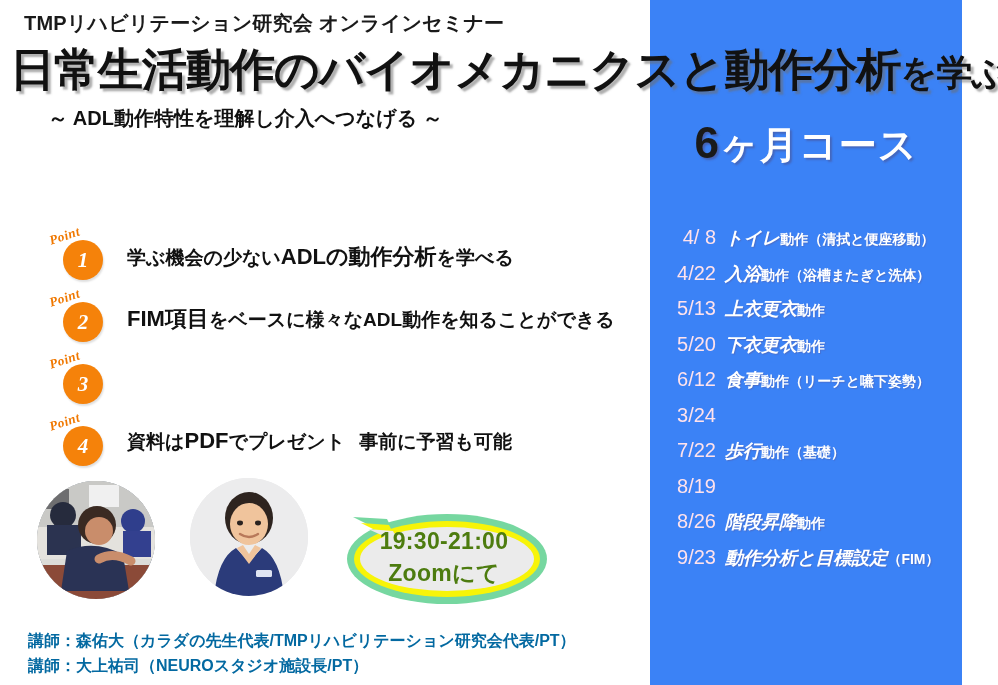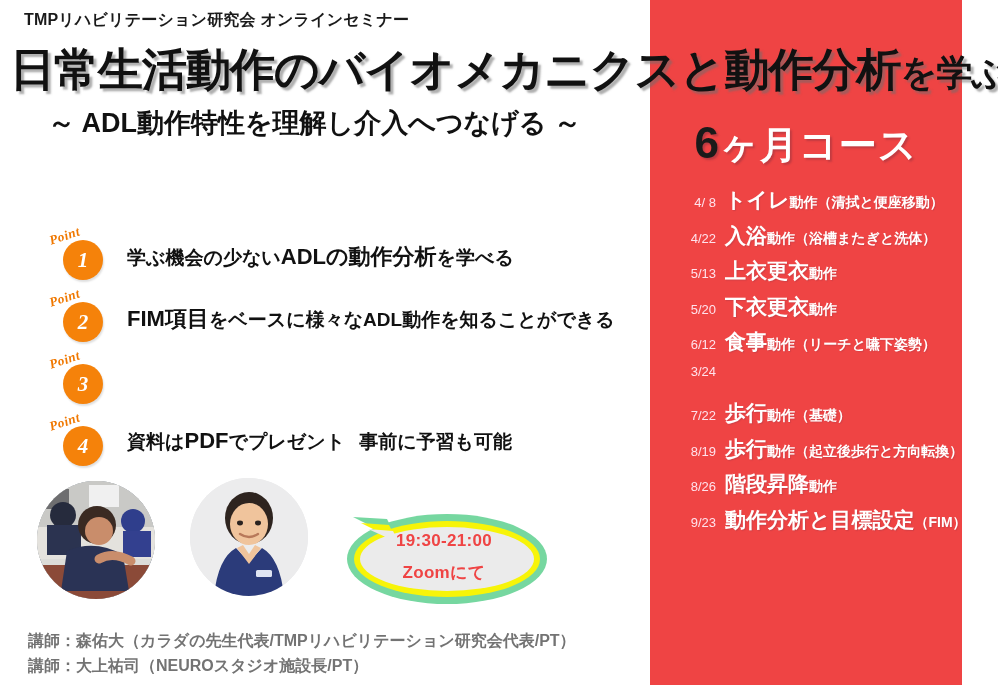--- a/index.html
+++ b/index.html
@@ -16,21 +16,21 @@
     color: #1a1a1a;
   }
 
   
   #schedule-panel {
     position: absolute;
     left: 650px;
     top: 0;
     width: 312px;
     height: 685px;
-    background: #ef4444;
+    background: #3b82f6;
     z-index: 1;
   }
   #schedule-heading {
     position: absolute;
     left: 0;
     top: 118px;
     width: 312px;
     text-align: center;
     white-space: nowrap;
     font-size: 38px;
@@ -58,45 +58,47 @@
     display: flex;
     align-items: baseline;
     height: 35.5px;
     padding-left: 14px;
     white-space: nowrap;
   }
   .sched-date {
     flex: 0 0 auto;
     width: 52px;
     text-align: right;
-    font-size: 13px;
+    font-size: 20px;
     color: #ffe2ec;
     font-weight: normal;
     letter-spacing: 0px;
+    margin-top: 40px;
   }
   .sched-topic {
     margin-left: 9px;
-    font-size: 21px;
+    font-size: 18px;
     font-weight: bold;
     color: #ffffff;
     text-shadow: 1px 1px 1px rgba(120,55,80,0.25);
+    font-style: italic;
   }
   .sched-detail {
     font-size: 14px;
     font-weight: bold;
     color: #ffffff;
     text-shadow: 1px 1px 1px rgba(120,55,80,0.22);
   }
 
   
   #eyebrow {
     position: absolute;
     left: 24px;
     top: 10px;
-    font-size: 16px;
+    font-size: 20px;
     font-weight: bold;
     letter-spacing: 0.2px;
     color: #1a1a1a;
     white-space: nowrap;
     z-index: 3;
   }
   #main-title {
     position: absolute;
     left: 10px;
     top: 40px;
@@ -108,21 +110,21 @@
     z-index: 3;
     text-shadow: 3px 3px 2px rgba(110,110,110,0.55);
   }
   #main-title .title-tail {
     font-size: 36px;
   }
   #subtitle {
     position: absolute;
     left: 48px;
     top: 105px;
-    font-size: 27px;
+    font-size: 20px;
     font-weight: bold;
     color: #111111;
     white-space: nowrap;
     z-index: 3;
   }
 
   
   #points-list {
     position: absolute;
     left: 45px;
@@ -219,38 +221,38 @@
   #time-bubble svg { position: absolute; left: 0; top: 0; }
   #bubble-text {
     position: absolute;
     left: 0;
     top: 20px;
     width: 218px;
     text-align: center;
     z-index: 3;
   }
   #bubble-text div {
-    font-size: 17px;
-    font-weight: bold;
-    color: #ef4444;
+    font-size: 23px;
+    font-weight: bold;
+    color: #4d7c0f;
     line-height: 32px;
     letter-spacing: 0.3px;
   }
 
   
   #footer {
     position: absolute;
     left: 28px;
     top: 628px;
     z-index: 2;
   }
   #footer div {
     font-size: 16px;
     font-weight: bold;
-    color: #737373;
+    color: #0369a1;
     line-height: 25px;
     white-space: nowrap;
   }
 </style>
 </head>
 <body>
 
 <div id="schedule-panel">
   <div id="schedule-heading">
     <span class="count-num">6</span><span>ヶ月コース</span>
@@ -278,21 +280,20 @@
       </li>
       <li class="sched-row">
         <span class="sched-date">3/24</span>
       </li>
       <li class="sched-row">
         <span class="sched-date">7/22</span>
         <span><span class="sched-topic">歩行</span><span class="sched-detail">動作（基礎）</span></span>
       </li>
       <li class="sched-row">
         <span class="sched-date">8/19</span>
-        <span><span class="sched-topic">歩行</span><span class="sched-detail">動作（起立後歩行と方向転換）</span></span>
       </li>
       <li class="sched-row">
         <span class="sched-date">8/26</span>
         <span><span class="sched-topic">階段昇降</span><span class="sched-detail">動作</span></span>
       </li>
       <li class="sched-row">
         <span class="sched-date">9/23</span>
         <span><span class="sched-topic">動作分析と目標設定</span><span class="sched-detail">（FIM）</span></span>
       </li>
     </ul>

